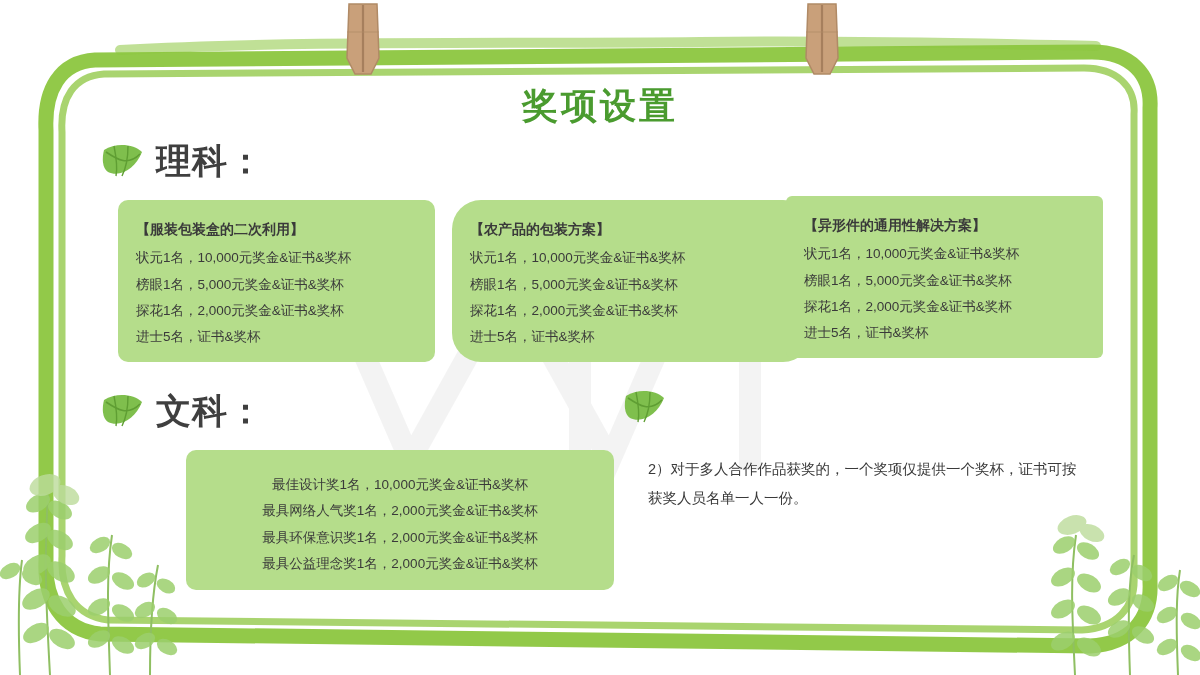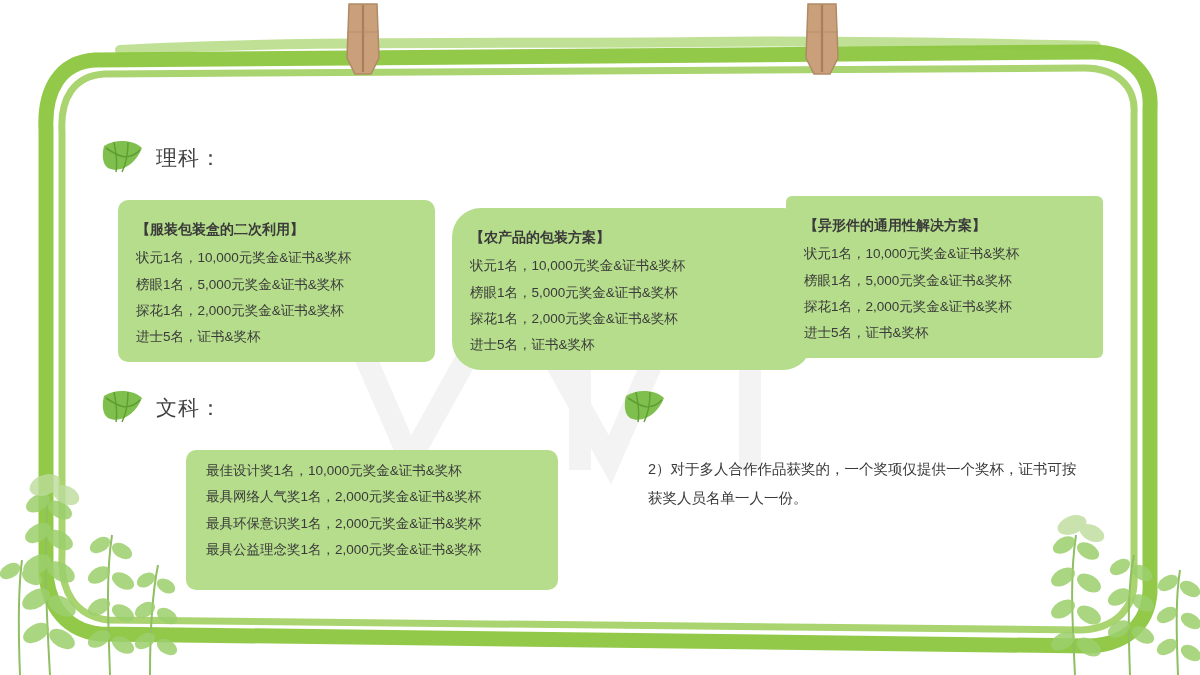--- a/index.html
+++ b/index.html
@@ -70,22 +70,22 @@
     display: flex;
     align-items: center;
     gap: 10px;
   }
   .section-head .leaf-ico {
     width: 46px;
     height: 40px;
     flex: 0 0 auto;
   }
   .section-head .head-text {
-    font-size: 21px;
-    font-weight: normal;
+    font-size: 35px;
+    font-weight: bold;
     color: #3f3f3f;
     letter-spacing: 1px;
   }
   .head-science { left: 100px; top: 138px; }
   .head-arts    { left: 100px; top: 388px; }
   .head-notes   { left: 622px; top: 388px; }
 
   
   .card {
     position: absolute;
@@ -98,27 +98,27 @@
     line-height: 1.95;
   }
   .card .card-title {
     font-weight: bold;
     margin-bottom: 2px;
     font-size: 14px;
   }
   .card .line { white-space: nowrap; }
 
   .card-sci-1 { left: 118px;  top: 200px; width: 317px; height: 162px; }
-  .card-sci-2 { left: 452px;  top: 208px; width: 360px; height: 162px; border-radius: 29px; }
+  .card-sci-2 { left: 452px;  top: 200px; width: 360px; height: 162px; border-radius: 29px; }
   .card-sci-3 { left: 786px;  top: 196px; width: 317px; height: 162px; border-radius: 6px; }
 
   .card-arts {
-    left: 186px; top: 450px; width: 372px; height: 140px;
-    padding: 8px 20px;
-    text-align: left;
+    left: 186px; top: 450px; width: 428px; height: 140px;
+    padding: 22px 20px;
+    text-align: center;
   }
   .card-arts .line { white-space: nowrap; }
 
   
   .notes {
     position: absolute;
     left: 648px;
     top: 455px;
     width: 438px;
     font-size: 14.5px;
@@ -164,20 +164,21 @@
     <path d="M8,2 L36,2 L38,56 L30,72 L14,72 L6,56 Z" fill="#c9a07a" stroke="#b08a66" stroke-width="1.5"></path>
     <line x1="22" y1="3" x2="22" y2="70" stroke="#a67f5d" stroke-width="2.2"></line>
     <path d="M6,30 L38,30" stroke="#b08a66" stroke-width="1.2" opacity="0.6"></path>
   </svg>
   <svg class="peg peg-right" viewBox="0 0 44 74">
     <path d="M8,2 L36,2 L38,56 L30,72 L14,72 L6,56 Z" fill="#c9a07a" stroke="#b08a66" stroke-width="1.5"></path>
     <line x1="22" y1="3" x2="22" y2="70" stroke="#a67f5d" stroke-width="2.2"></line>
     <path d="M6,30 L38,30" stroke="#b08a66" stroke-width="1.2" opacity="0.6"></path>
   </svg>
 
+  <div class="title">奖项设置</div>
 
   <div class="section-head head-science">
     <svg class="leaf-ico" viewBox="0 0 46 40">
       <path d="M4,8 C16,0 34,2 42,10 C36,26 20,36 8,30 C2,26 2,16 4,8 Z" fill="#7fbf4d"></path>
       <path d="M6,10 C18,18 28,24 40,12" stroke="#5f9e33" stroke-width="1.6" fill="none"></path>
       <path d="M14,4 C16,14 18,24 16,34" stroke="#5f9e33" stroke-width="1.4" fill="none"></path>
       <path d="M28,4 C28,14 26,26 22,34" stroke="#5f9e33" stroke-width="1.4" fill="none"></path>
     </svg>
     <span class="head-text">理科：</span>
   </div>

